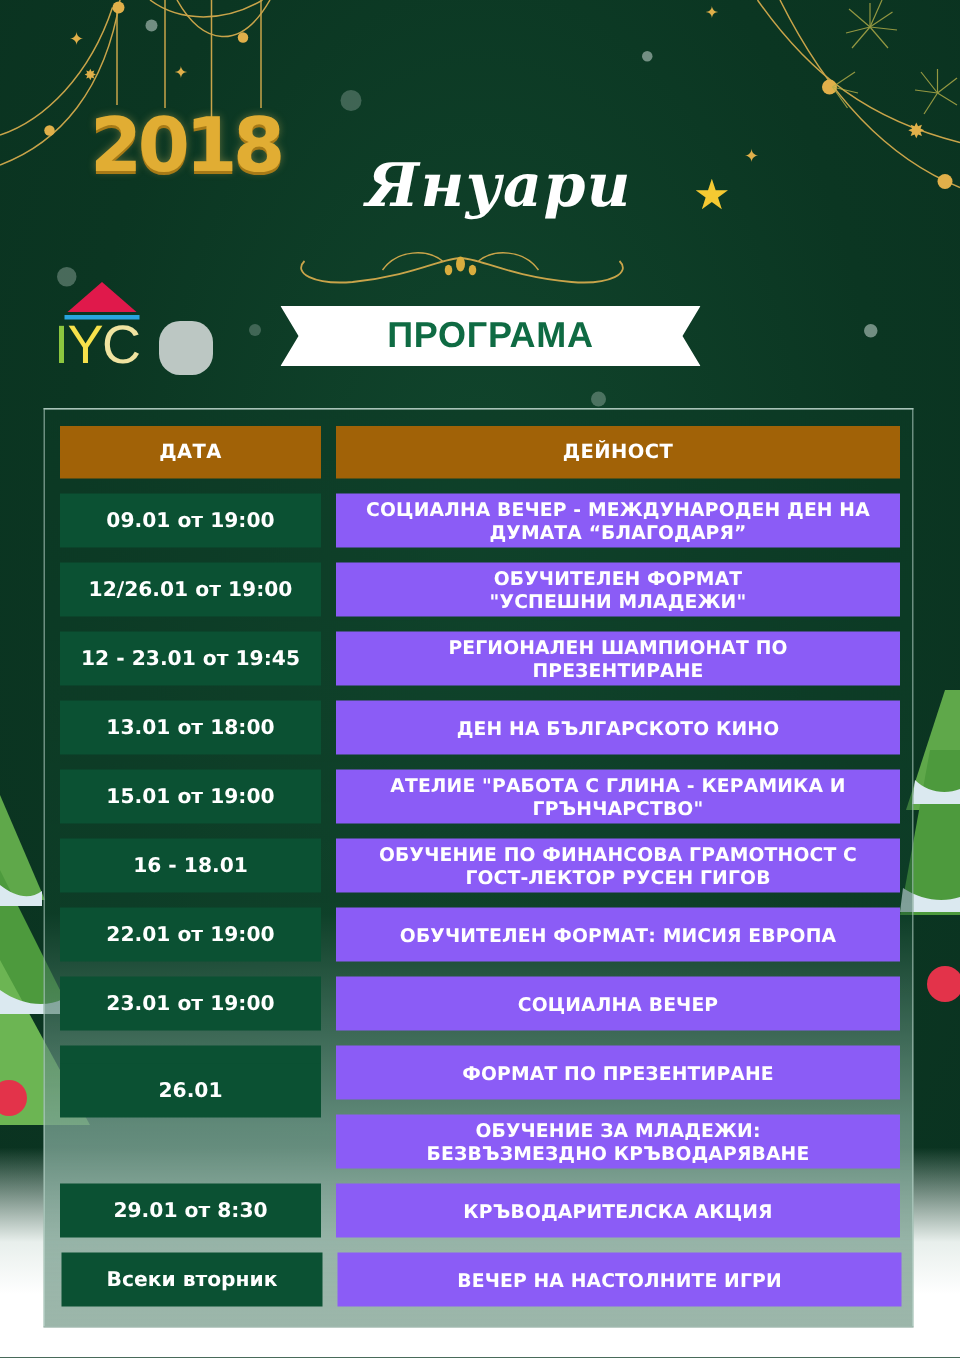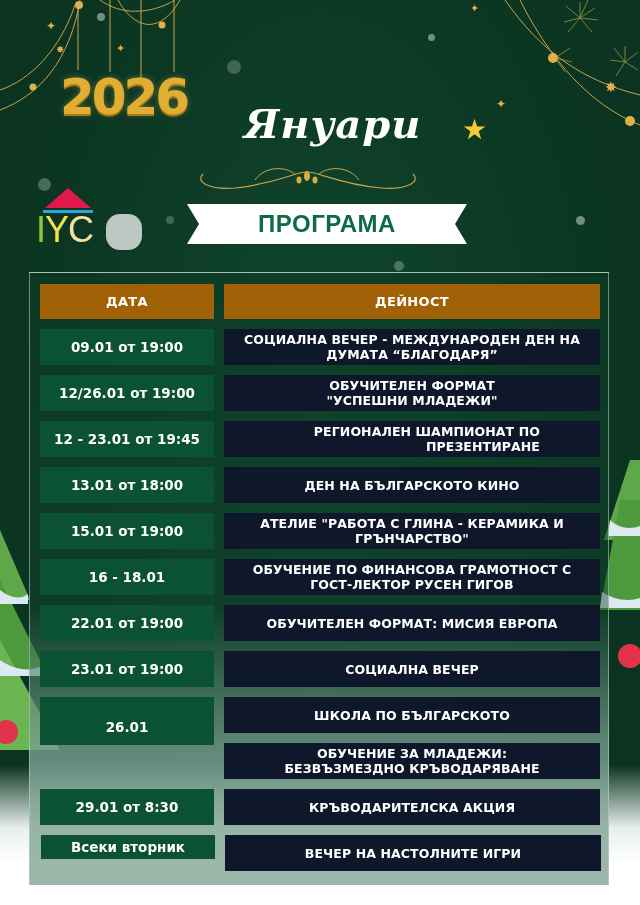--- a/index.html
+++ b/index.html
@@ -31,21 +31,21 @@
   
   .tree { position:absolute; }
   
   .panel { position:absolute; left:29px; top:272px; width:580px; height:613px;
       background:linear-gradient(180deg, rgba(12,58,37,0.55) 0%, rgba(16,70,45,0.45) 55%, rgba(120,160,145,0.78) 78%, rgba(150,178,165,0.95) 100%);
       border:1px solid rgba(190,215,205,0.55); box-sizing:border-box; }
   .cell { position:absolute; display:flex; align-items:center; justify-content:center; text-align:center; box-sizing:border-box;
       font-family:"DejaVu Sans", sans-serif; font-weight:bold; color:#ffffff; }
   .hdr { background:#a16207; font-size:13px; letter-spacing:0.3px; }
   .date { background:#0b5133; font-size:13.5px; }
-  .act { background:#0f172a; font-size:12.5px; line-height:15px; padding:0 14px; letter-spacing:0.1px; }
+  .act { background:#8b5cf6; font-size:12.5px; line-height:15px; padding:0 14px; letter-spacing:0.1px; }
 </style>
 </head>
 <body>
 
 <div class="bg"></div>
 
 <div class="dot" style="left:97px;top:13px;width:8px;height:8px;"></div>
 <div class="dot" style="left:227px;top:60px;width:14px;height:14px;opacity:.5"></div>
 <div class="dot" style="left:428px;top:34px;width:7px;height:7px;"></div>
 <div class="dot" style="left:38px;top:178px;width:13px;height:13px;opacity:.6"></div>
@@ -92,21 +92,21 @@
       <line x1="195" y1="62" x2="208" y2="70"></line>
     <line x1="195" y1="62" x2="186" y2="76"></line>
       <line x1="195" y1="62" x2="180" y2="60"></line>
       <line x1="195" y1="62" x2="184" y2="48"></line>
     <line x1="125" y1="58" x2="140" y2="48"></line>
       <line x1="125" y1="58" x2="142" y2="62"></line>
       <line x1="125" y1="58" x2="135" y2="72"></line>
   </g>
 </svg>
 
-<div class="year">2026</div>
+<div class="year">2018</div>
 <div class="month">Януари</div>
 <div class="star">★</div>
 
 <svg class="flourish" width="230" height="36">
   <path d="M8,14 C0,22 14,30 40,28 C80,24 100,12 112,12 C124,12 144,24 186,28 C212,30 226,22 218,14" stroke="#c9a44a" stroke-width="1.2" fill="none"></path>
   <path d="M60,20 C70,6 90,6 100,14" stroke="#c9a44a" stroke-width="1" fill="none"></path>
   <path d="M164,20 C154,6 134,6 124,14" stroke="#c9a44a" stroke-width="1" fill="none"></path>
   <ellipse cx="112" cy="16" rx="3" ry="5" fill="#d9ad3e"></ellipse>
   <ellipse cx="104" cy="20" rx="2.5" ry="3.5" fill="#d9ad3e"></ellipse>
   <ellipse cx="120" cy="20" rx="2.5" ry="3.5" fill="#d9ad3e"></ellipse>
@@ -149,40 +149,40 @@
 <div class="cell hdr" style="left:40px;top:284px;width:174px;height:35px;">ДАТА</div>
 <div class="cell hdr" style="left:224px;top:284px;width:376px;height:35px;">ДЕЙНОСТ</div>
 
 <div class="cell date" style="left:40px;top:329px;width:174px;height:36px;">09.01 от 19:00</div>
 <div class="cell act" style="left:224px;top:329px;width:376px;height:36px;">СОЦИАЛНА ВЕЧЕР - МЕЖДУНАРОДЕН ДЕН НА ДУМАТА “БЛАГОДАРЯ”</div>
 
 <div class="cell date" style="left:40px;top:375px;width:174px;height:36px;">12/26.01 от 19:00</div>
 <div class="cell act" style="left:224px;top:375px;width:376px;height:36px;padding:0 70px;">ОБУЧИТЕЛЕН ФОРМАТ "УСПЕШНИ МЛАДЕЖИ"</div>
 
 <div class="cell date" style="left:40px;top:421px;width:174px;height:36px;">12 - 23.01 от 19:45</div>
-<div class="cell act" style="left:224px;top:421px;width:376px;height:36px;padding:0 60px;text-align:right;">РЕГИОНАЛЕН ШАМПИОНАТ ПО ПРЕЗЕНТИРАНЕ</div>
+<div class="cell act" style="left:224px;top:421px;width:376px;height:36px;padding:0 60px;">РЕГИОНАЛЕН ШАМПИОНАТ ПО ПРЕЗЕНТИРАНЕ</div>
 
 <div class="cell date" style="left:40px;top:467px;width:174px;height:36px;">13.01 от 18:00</div>
 <div class="cell act" style="left:224px;top:467px;width:376px;height:36px;">ДЕН НА БЪЛГАРСКОТО КИНО</div>
 
 <div class="cell date" style="left:40px;top:513px;width:174px;height:36px;">15.01 от 19:00</div>
 <div class="cell act" style="left:224px;top:513px;width:376px;height:36px;">АТЕЛИЕ "РАБОТА С ГЛИНА - КЕРАМИКА И ГРЪНЧАРСТВО"</div>
 
 <div class="cell date" style="left:40px;top:559px;width:174px;height:36px;">16 - 18.01</div>
 <div class="cell act" style="left:224px;top:559px;width:376px;height:36px;">ОБУЧЕНИЕ ПО ФИНАНСОВА ГРАМОТНОСТ С ГОСТ-ЛЕКТОР РУСЕН ГИГОВ</div>
 
 <div class="cell date" style="left:40px;top:605px;width:174px;height:36px;">22.01 от 19:00</div>
 <div class="cell act" style="left:224px;top:605px;width:376px;height:36px;">ОБУЧИТЕЛЕН ФОРМАТ: МИСИЯ ЕВРОПА</div>
 
 <div class="cell date" style="left:40px;top:651px;width:174px;height:36px;">23.01 от 19:00</div>
 <div class="cell act" style="left:224px;top:651px;width:376px;height:36px;">СОЦИАЛНА ВЕЧЕР</div>
 
 <div class="cell date" style="left:40px;top:697px;width:174px;height:36px;">24/31.01</div>
-<div class="cell act" style="left:224px;top:697px;width:376px;height:36px;">ШКОЛА ПО БЪЛГАРСКОТО</div>
+<div class="cell act" style="left:224px;top:697px;width:376px;height:36px;">ФОРМАТ ПО ПРЕЗЕНТИРАНЕ</div>
 
 <div class="cell date" style="left:40px;top:709px;width:174px;height:36px;">26.01</div>
 <div class="cell act" style="left:224px;top:743px;width:376px;height:36px;padding:0 60px;">ОБУЧЕНИЕ ЗА МЛАДЕЖИ: БЕЗВЪЗМЕЗДНО КРЪВОДАРЯВАНЕ</div>
 
 <div class="cell date" style="left:40px;top:789px;width:174px;height:36px;">29.01 от 8:30</div>
 <div class="cell act" style="left:224px;top:789px;width:376px;height:36px;">КРЪВОДАРИТЕЛСКА АКЦИЯ</div>
 
-<div class="cell date" style="left:41px;top:835px;width:174px;height:24px;">Всеки вторник</div>
+<div class="cell date" style="left:41px;top:835px;width:174px;height:36px;">Всеки вторник</div>
 <div class="cell act" style="left:225px;top:835px;width:376px;height:36px;">ВЕЧЕР НА НАСТОЛНИТЕ ИГРИ</div>
 
 </body></html>

